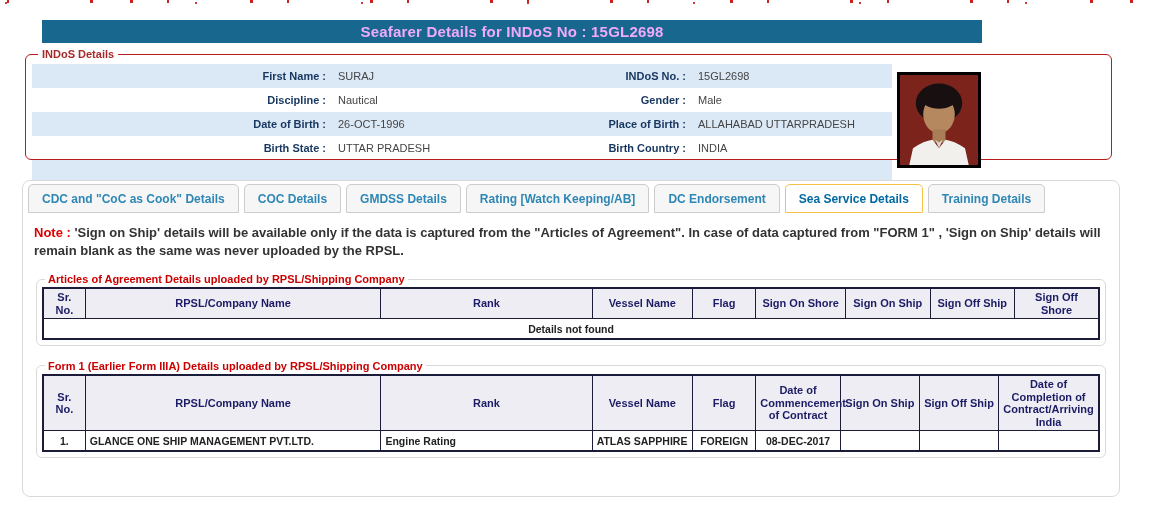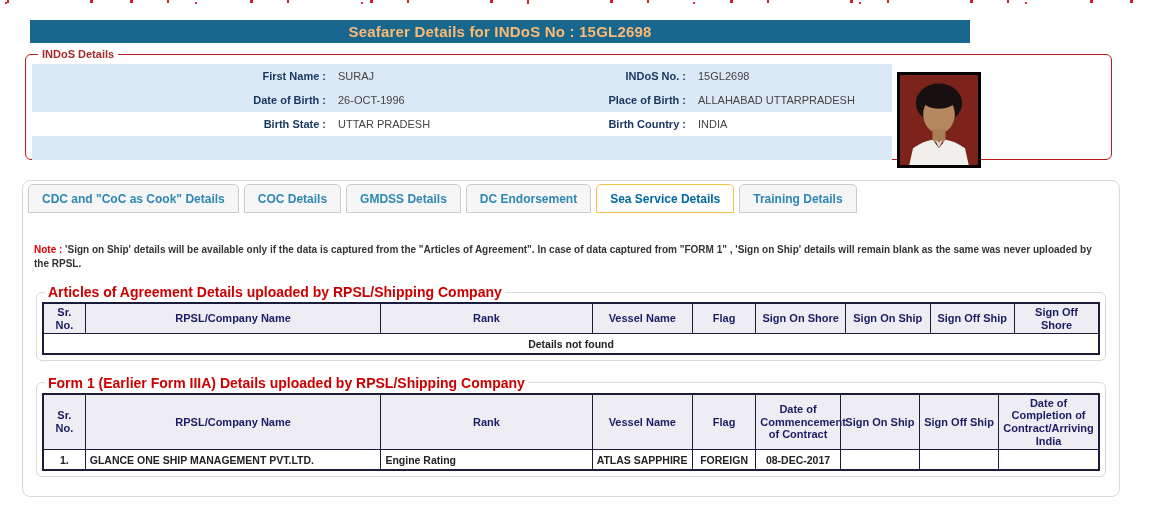--- a/index.html
+++ b/index.html
@@ -14,22 +14,22 @@
     position:absolute; top:0; left:0; width:1160px; height:5px; overflow:hidden;
     background:
       repeating-linear-gradient(90deg, transparent 0 34px, #cc2222 34px 37px, transparent 37px 71px, #cc2222 71px 73px, transparent 73px 120px),
       repeating-linear-gradient(90deg, transparent 0 55px, #d03a3a 55px 57px, transparent 57px 166px);
     background-position: 96px 0, 140px 2px;
     background-size: 1000px 3px, 1020px 2px;
     background-repeat: repeat-x;
   }
 
   .title-bar {
-    position:absolute; left:30px; top:20px; width:940px; height:23px;
-    background:#17678f; color:#fdba74; text-align:center;
+    position:absolute; left:42px; top:20px; width:940px; height:23px;
+    background:#17678f; color:#f0abfc; text-align:center;
     font-size:15px; font-weight:bold; line-height:23px; letter-spacing:.2px;
   }
 
   fieldset.box {
     border:1px solid #b91c1c; border-radius:6px; background:#fff;
   }
   fieldset.box legend {
     font-size:11px; font-weight:bold; color:#a52a2a; padding:0 4px; margin-left:6px;
   }
 
@@ -55,27 +55,27 @@
   }
 
   .tabs { display:flex; flex-wrap:wrap; }
   .tab {
     background:#f6f6f6; border:1px solid #cccccc; border-radius:5px 5px 0 0;
     color:#2f87b5; font-size:12px; font-weight:bold;
     padding:7px 13px 6px 13px; margin:0 5px 2px 0; cursor:pointer; white-space:nowrap;
   }
   .tab.active { background:#ffffff; border-color:#f5c245; color:#0369a1; }
 
-  .note { margin:28px 6px 14px 6px; font-size:10px; font-weight:bold; color:#333333; line-height:1.35; }
+  .note { margin:9px 6px 14px 6px; font-size:13px; font-weight:bold; color:#333333; line-height:1.35; }
   .note .note-prefix { color:#e00000; }
 
   fieldset.tbl-fieldset {
     border:1px solid #d9d9d9; border-radius:6px; margin:0 8px 14px 8px; padding:2px 5px 5px 5px;
   }
-  fieldset.tbl-fieldset legend { font-size:14px; font-weight:bold; color:#cc0000; padding:0 3px; margin-left:3px; }
+  fieldset.tbl-fieldset legend { font-size:11px; font-weight:bold; color:#cc0000; padding:0 3px; margin-left:3px; }
 
   table.data-table {
     width:100%; border-collapse:collapse; table-layout:fixed;
     border:2px solid #1b1b3a; font-size:11px;
   }
   table.data-table th, table.data-table td { border:1px solid #1b1b3a; padding:2px 4px; }
   table.data-table th {
     background:#ededf3; color:#1c1c66; font-weight:bold; text-align:center; line-height:1.15;
   }
   table.data-table td { height:20px; color:#222; font-weight:bold; font-size:10.5px; }
@@ -92,20 +92,26 @@
 
 <fieldset class="box indos-fieldset">
   <legend>INDoS Details</legend>
   <table class="indos-grid">
     <tbody>
         <tr class="stripe">
       <td class="lbl" style="width:300px">First Name :</td>
       <td class="val" style="width:250px">SURAJ</td>
       <td class="lbl" style="width:110px">INDoS No. :</td>
       <td class="val">15GL2698</td>
+    </tr>
+    <tr>
+      <td class="lbl">Discipline :</td>
+      <td class="val">Nautical</td>
+      <td class="lbl">Gender :</td>
+      <td class="val">Male</td>
     </tr>
     <tr class="stripe">
       <td class="lbl">Date of Birth :</td>
       <td class="val">26-OCT-1996</td>
       <td class="lbl">Place of Birth :</td>
       <td class="val">ALLAHABAD UTTARPRADESH</td>
     </tr>
     <tr>
       <td class="lbl">Birth State :</td>
       <td class="val">UTTAR PRADESH</td>
@@ -131,20 +137,21 @@
       <path d="M38 69 L42 78 L46 69 L42 72 Z" fill="#ddd8d2"></path>
     </svg>
   </div>
 </fieldset>
 
 <div class="content-box">
   <div class="tabs">
     <div class="tab"><span>CDC and "CoC as Cook" Details</span></div>
     <div class="tab"><span>COC Details</span></div>
     <div class="tab"><span>GMDSS Details</span></div>
+    <div class="tab"><span>Rating [Watch Keeping/AB]</span></div>
     <div class="tab"><span>DC Endorsement</span></div>
     <div class="tab active"><span>Sea Service Details</span></div>
     <div class="tab"><span>Training Details</span></div>
   </div>
 
   <div class="note">
     <span class="note-prefix">Note :</span><span> 'Sign on Ship' details will be available only if the data is captured from the "Articles of Agreement". In case of data captured from "FORM 1" , 'Sign on Ship' details will remain blank as the same was never uploaded by the RPSL.</span>
   </div>
 
   <fieldset class="tbl-fieldset">

